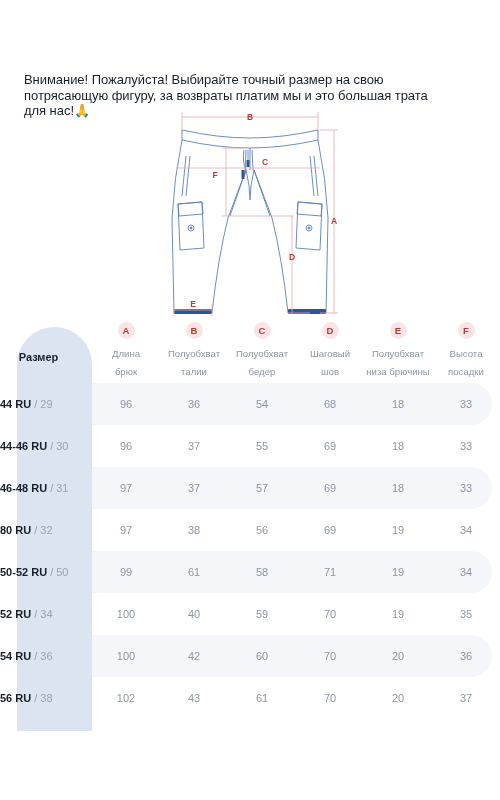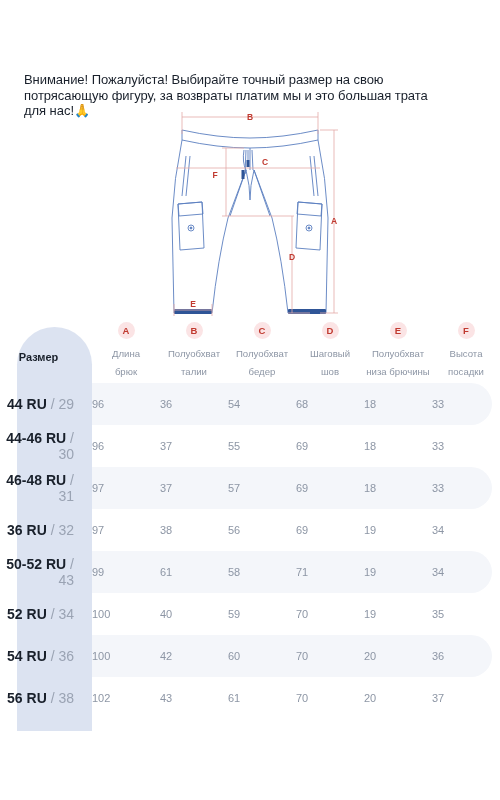--- a/index.html
+++ b/index.html
@@ -79,22 +79,22 @@
     height: 100%;
     background: #f4f6fa;
     border-top-right-radius: 21px;
     border-bottom-right-radius: 21px;
     z-index: -1;
   }
 
   .cell-size {
     width: 92px;
     flex: 0 0 92px;
-    text-align: right;
-    font-size: 14px;
+    text-align: left;
+    font-size: 11px;
     color: #19202b;
     padding-right: 18px;
     box-sizing: border-box;
     position: relative;
     z-index: 2;
   }
   .cell-size b { font-weight: bold; }
   .cell-size .alt { color: #9aa3b3; font-weight: normal; }
 
   .cell-head-size {
@@ -106,20 +106,21 @@
     color: #19202b;
     padding-right: 15px;
     padding-bottom: 20px;
     box-sizing: border-box;
     position: relative;
     z-index: 2;
   }
 
   .cell {
     flex: 1 1 0;
+    text-align: center;
     font-size: 11px;
     color: #8d96a5;
     position: relative;
     z-index: 2;
   }
 
   .cell-head {
     flex: 1 1 0;
     text-align: center;
     position: relative;
@@ -290,31 +291,31 @@
         <div class="stripe"></div>
         <div class="cell-size"><b>46-48 RU</b><span class="alt"> / 31</span></div>
         <div class="cell">97</div>
         <div class="cell">37</div>
         <div class="cell">57</div>
         <div class="cell">69</div>
         <div class="cell">18</div>
         <div class="cell">33</div>
       </div>
       <div class="row">
-        <div class="cell-size"><b>36 RU</b><span class="alt"> / 32</span></div>
+        <div class="cell-size"><b>80 RU</b><span class="alt"> / 32</span></div>
         <div class="cell">97</div>
         <div class="cell">38</div>
         <div class="cell">56</div>
         <div class="cell">69</div>
         <div class="cell">19</div>
         <div class="cell">34</div>
       </div>
       <div class="row">
         <div class="stripe"></div>
-        <div class="cell-size"><b>50-52 RU</b><span class="alt"> / 43</span></div>
+        <div class="cell-size"><b>50-52 RU</b><span class="alt"> / 50</span></div>
         <div class="cell">99</div>
         <div class="cell">61</div>
         <div class="cell">58</div>
         <div class="cell">71</div>
         <div class="cell">19</div>
         <div class="cell">34</div>
       </div>
       <div class="row">
         <div class="cell-size"><b>52 RU</b><span class="alt"> / 34</span></div>
         <div class="cell">100</div>

